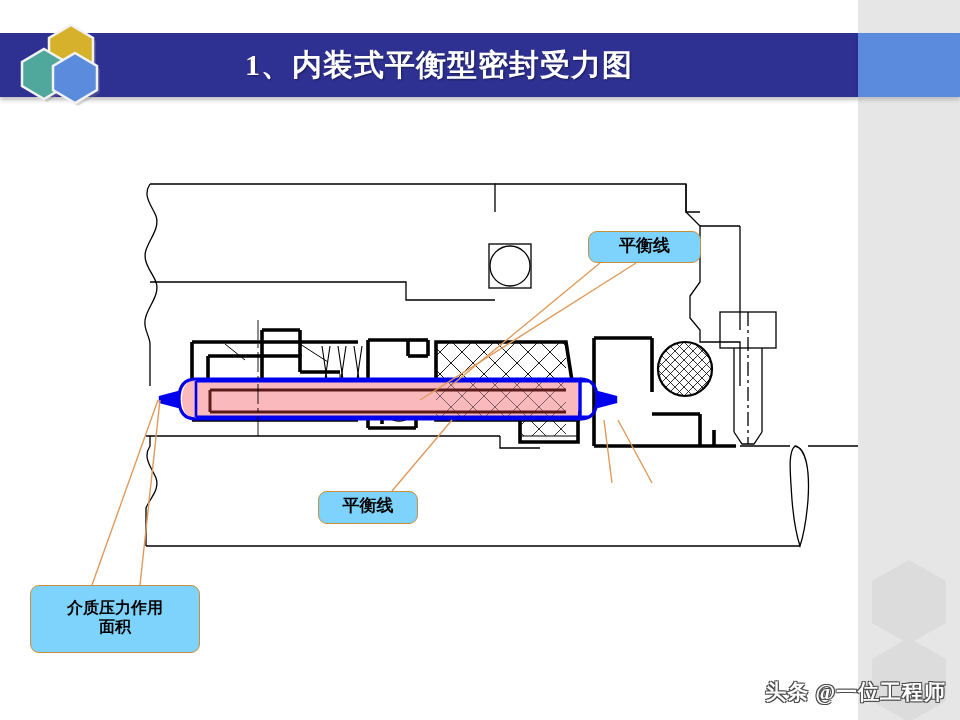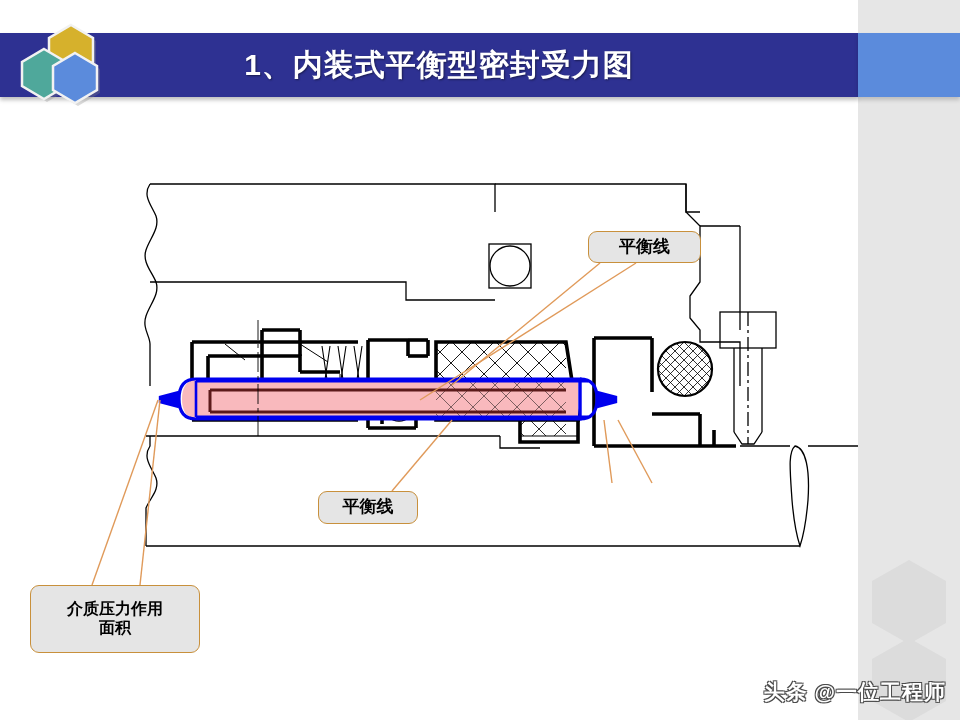--- a/index.html
+++ b/index.html
@@ -50,21 +50,21 @@
   #slide-title {
     position: absolute;
     left: 0;
     top: 33px;
     width: 858px;
     height: 64px;
     display: flex;
     align-items: center;
     justify-content: center;
     color: #ffffff;
-    font-family: Liberation Sans, sans-serif;
+    font-family: Liberation Serif, serif;
     font-size: 30px;
     font-weight: bold;
     letter-spacing: 1px;
     text-shadow: 1px 1px 2px rgba(0,0,0,0.45);
     padding-left: 20px;
     box-sizing: border-box;
     white-space: nowrap;
   }
 
   
@@ -83,44 +83,44 @@
     top: 0;
     width: 960px;
     height: 720px;
   }
 
   
   .callout {
     position: absolute;
     border: 1.5px solid #c8903c;
     border-radius: 9px;
-    background: #e5e5e5;
+    background: #7dd3fc;
     color: #000000;
-    font-family: Liberation Sans, sans-serif;
+    font-family: Liberation Mono, monospace;
     font-size: 17px;
     font-weight: bold;
     display: flex;
     align-items: center;
     justify-content: center;
     text-align: center;
     line-height: 1.18;
     box-sizing: border-box;
     white-space: pre-line;
   }
   #callout-balance-top { left: 588px; top: 231px; width: 113px; height: 32px; }
   #callout-balance-bottom { left: 318px; top: 491px; width: 100px; height: 33px; }
   #callout-endface { left: 598px; top: 483px; width: 120px; height: 33px; }
   #callout-media { left: 30px; top: 585px; width: 170px; height: 68px; font-size: 16px; }
 
   
   #watermark {
     position: absolute;
     right: 14px;
     bottom: 14px;
-    font-family: Liberation Sans, sans-serif;
+    font-family: Liberation Serif, serif;
     font-size: 21px;
     font-weight: bold;
     color: #ffffff;
     text-shadow:
       -1px -1px 0 #4a4a4a, 1px -1px 0 #4a4a4a,
       -1px  1px 0 #4a4a4a, 1px  1px 0 #4a4a4a;
     white-space: nowrap;
     letter-spacing: 1px;
     margin-left: 12px;
   }

